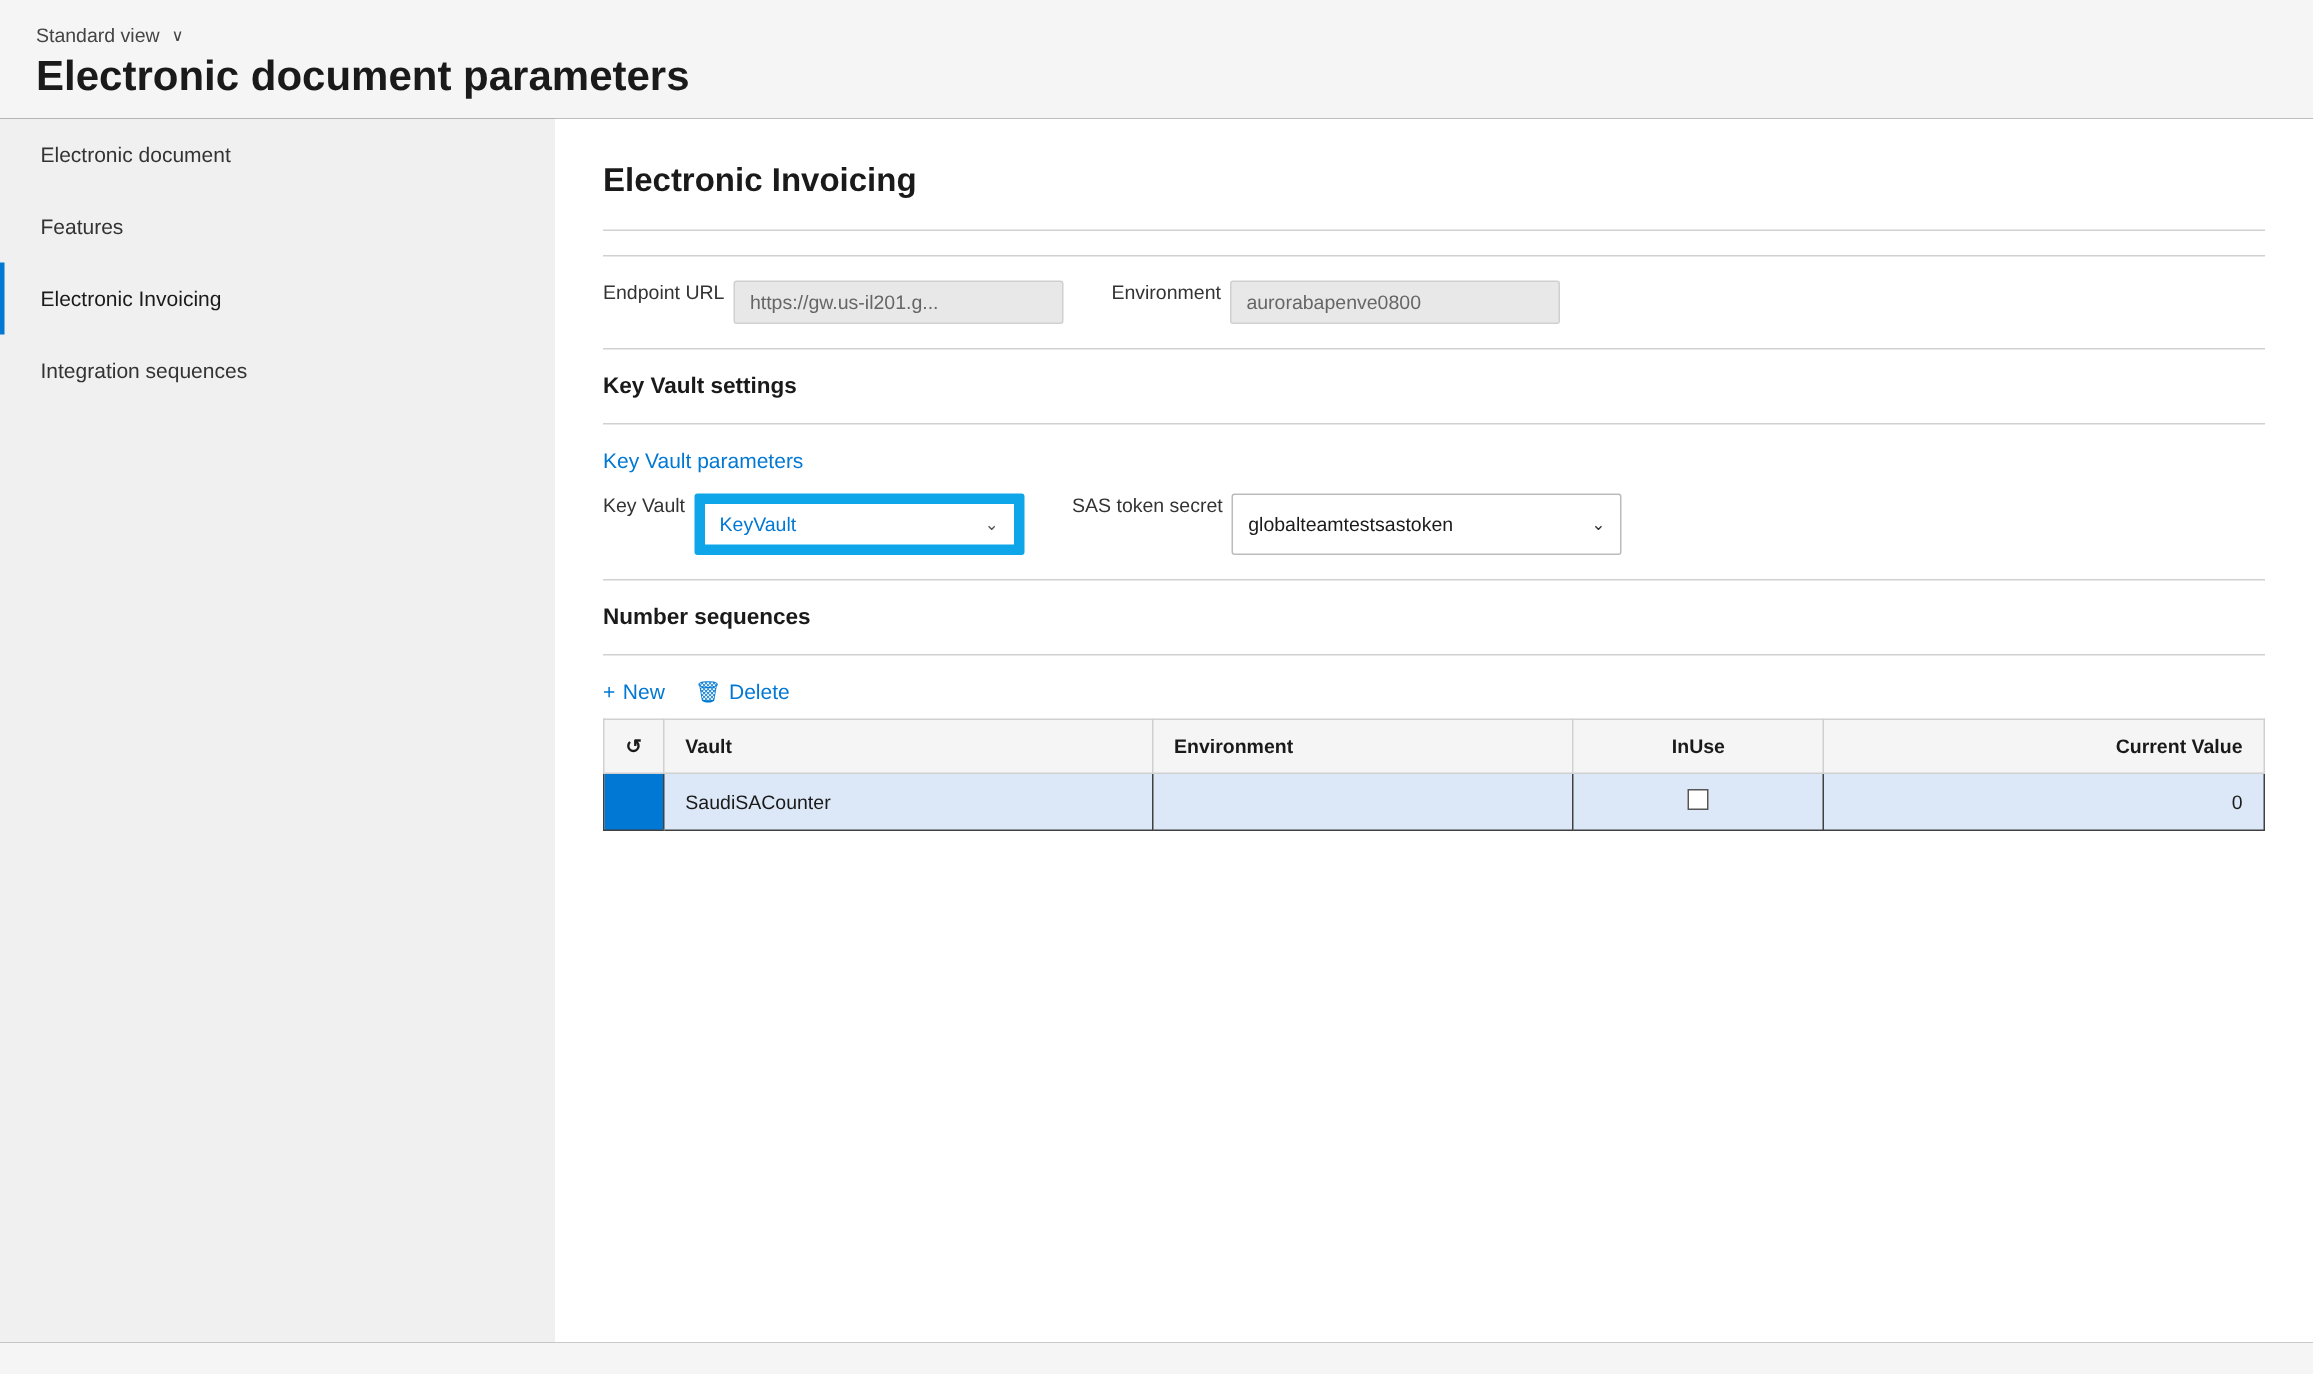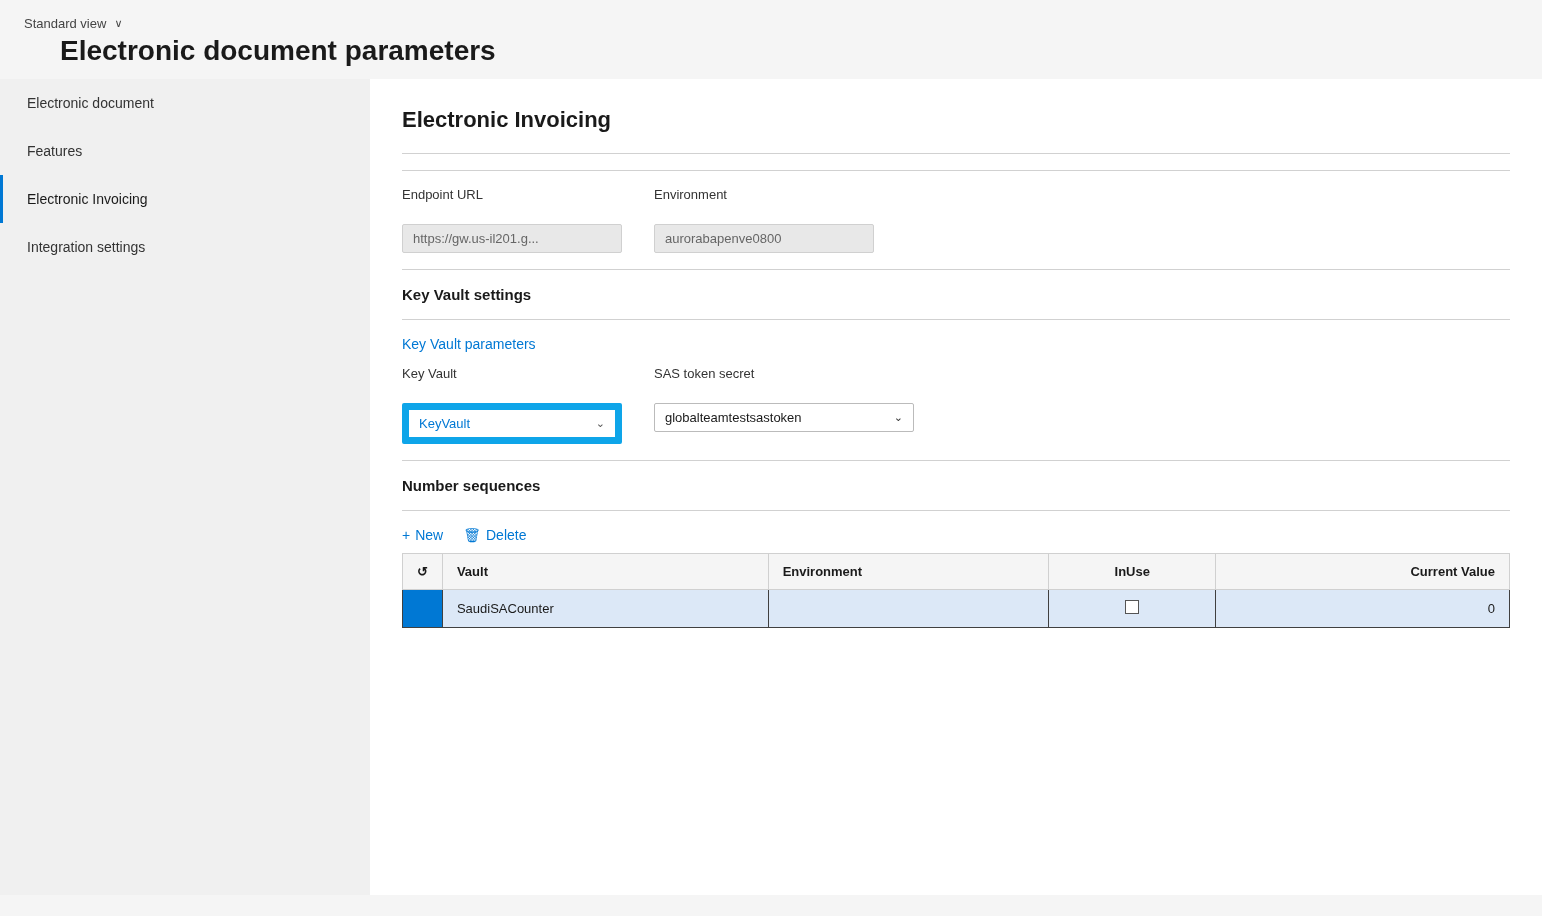--- a/index.html
+++ b/index.html
@@ -21,21 +21,20 @@
       gap: 8px;
       margin-bottom: 4px;
     }
     .standard-view-chevron {
       font-size: 11px;
     }
     .page-title {
       font-size: 28px;
       font-weight: 600;
       color: #1a1a1a;
-      margin-left: 36px;
     }
     .main-layout {
       display: flex;
       height: calc(916px - 100px);
       background: #000000;
     }
     .sidebar {
       width: 370px;
       background: #f0f0f0;
       padding: 0;
@@ -77,22 +76,22 @@
       color: #1a1a1a;
       margin-bottom: 14px;
     }
     .form-row {
       display: flex;
       gap: 32px;
       margin-bottom: 16px;
     }
     .form-group {
       display: flex;
-      flex-direction: column;
-      gap: 22px;
+      flex-direction: row;
+      gap: 6px;
     }
     .form-label {
       font-size: 13px;
       color: #333;
     }
     .form-input-readonly {
       background: #e8e8e8;
       border: 1px solid #d0d0d0;
       border-radius: 2px;
       padding: 6px 10px;
@@ -207,21 +206,21 @@
   </div>
   <h1 class="page-title">Electronic document parameters</h1>
 </div>
 
 <div class="main-layout">
   <div class="sidebar">
 
   <div class="sidebar-item">Electronic document</div>
       <div class="sidebar-item">Features</div>
       <div class="sidebar-item active">Electronic Invoicing</div>
-      <div class="sidebar-item">Integration settings</div>
+      <div class="sidebar-item">Integration sequences</div>
     </div>
   <div class="content-area">
 
     <div class="section-title">Electronic Invoicing</div>
     <hr class="divider">
 
     <hr class="divider">
 
     <div class="form-row">
       <div class="form-group">

